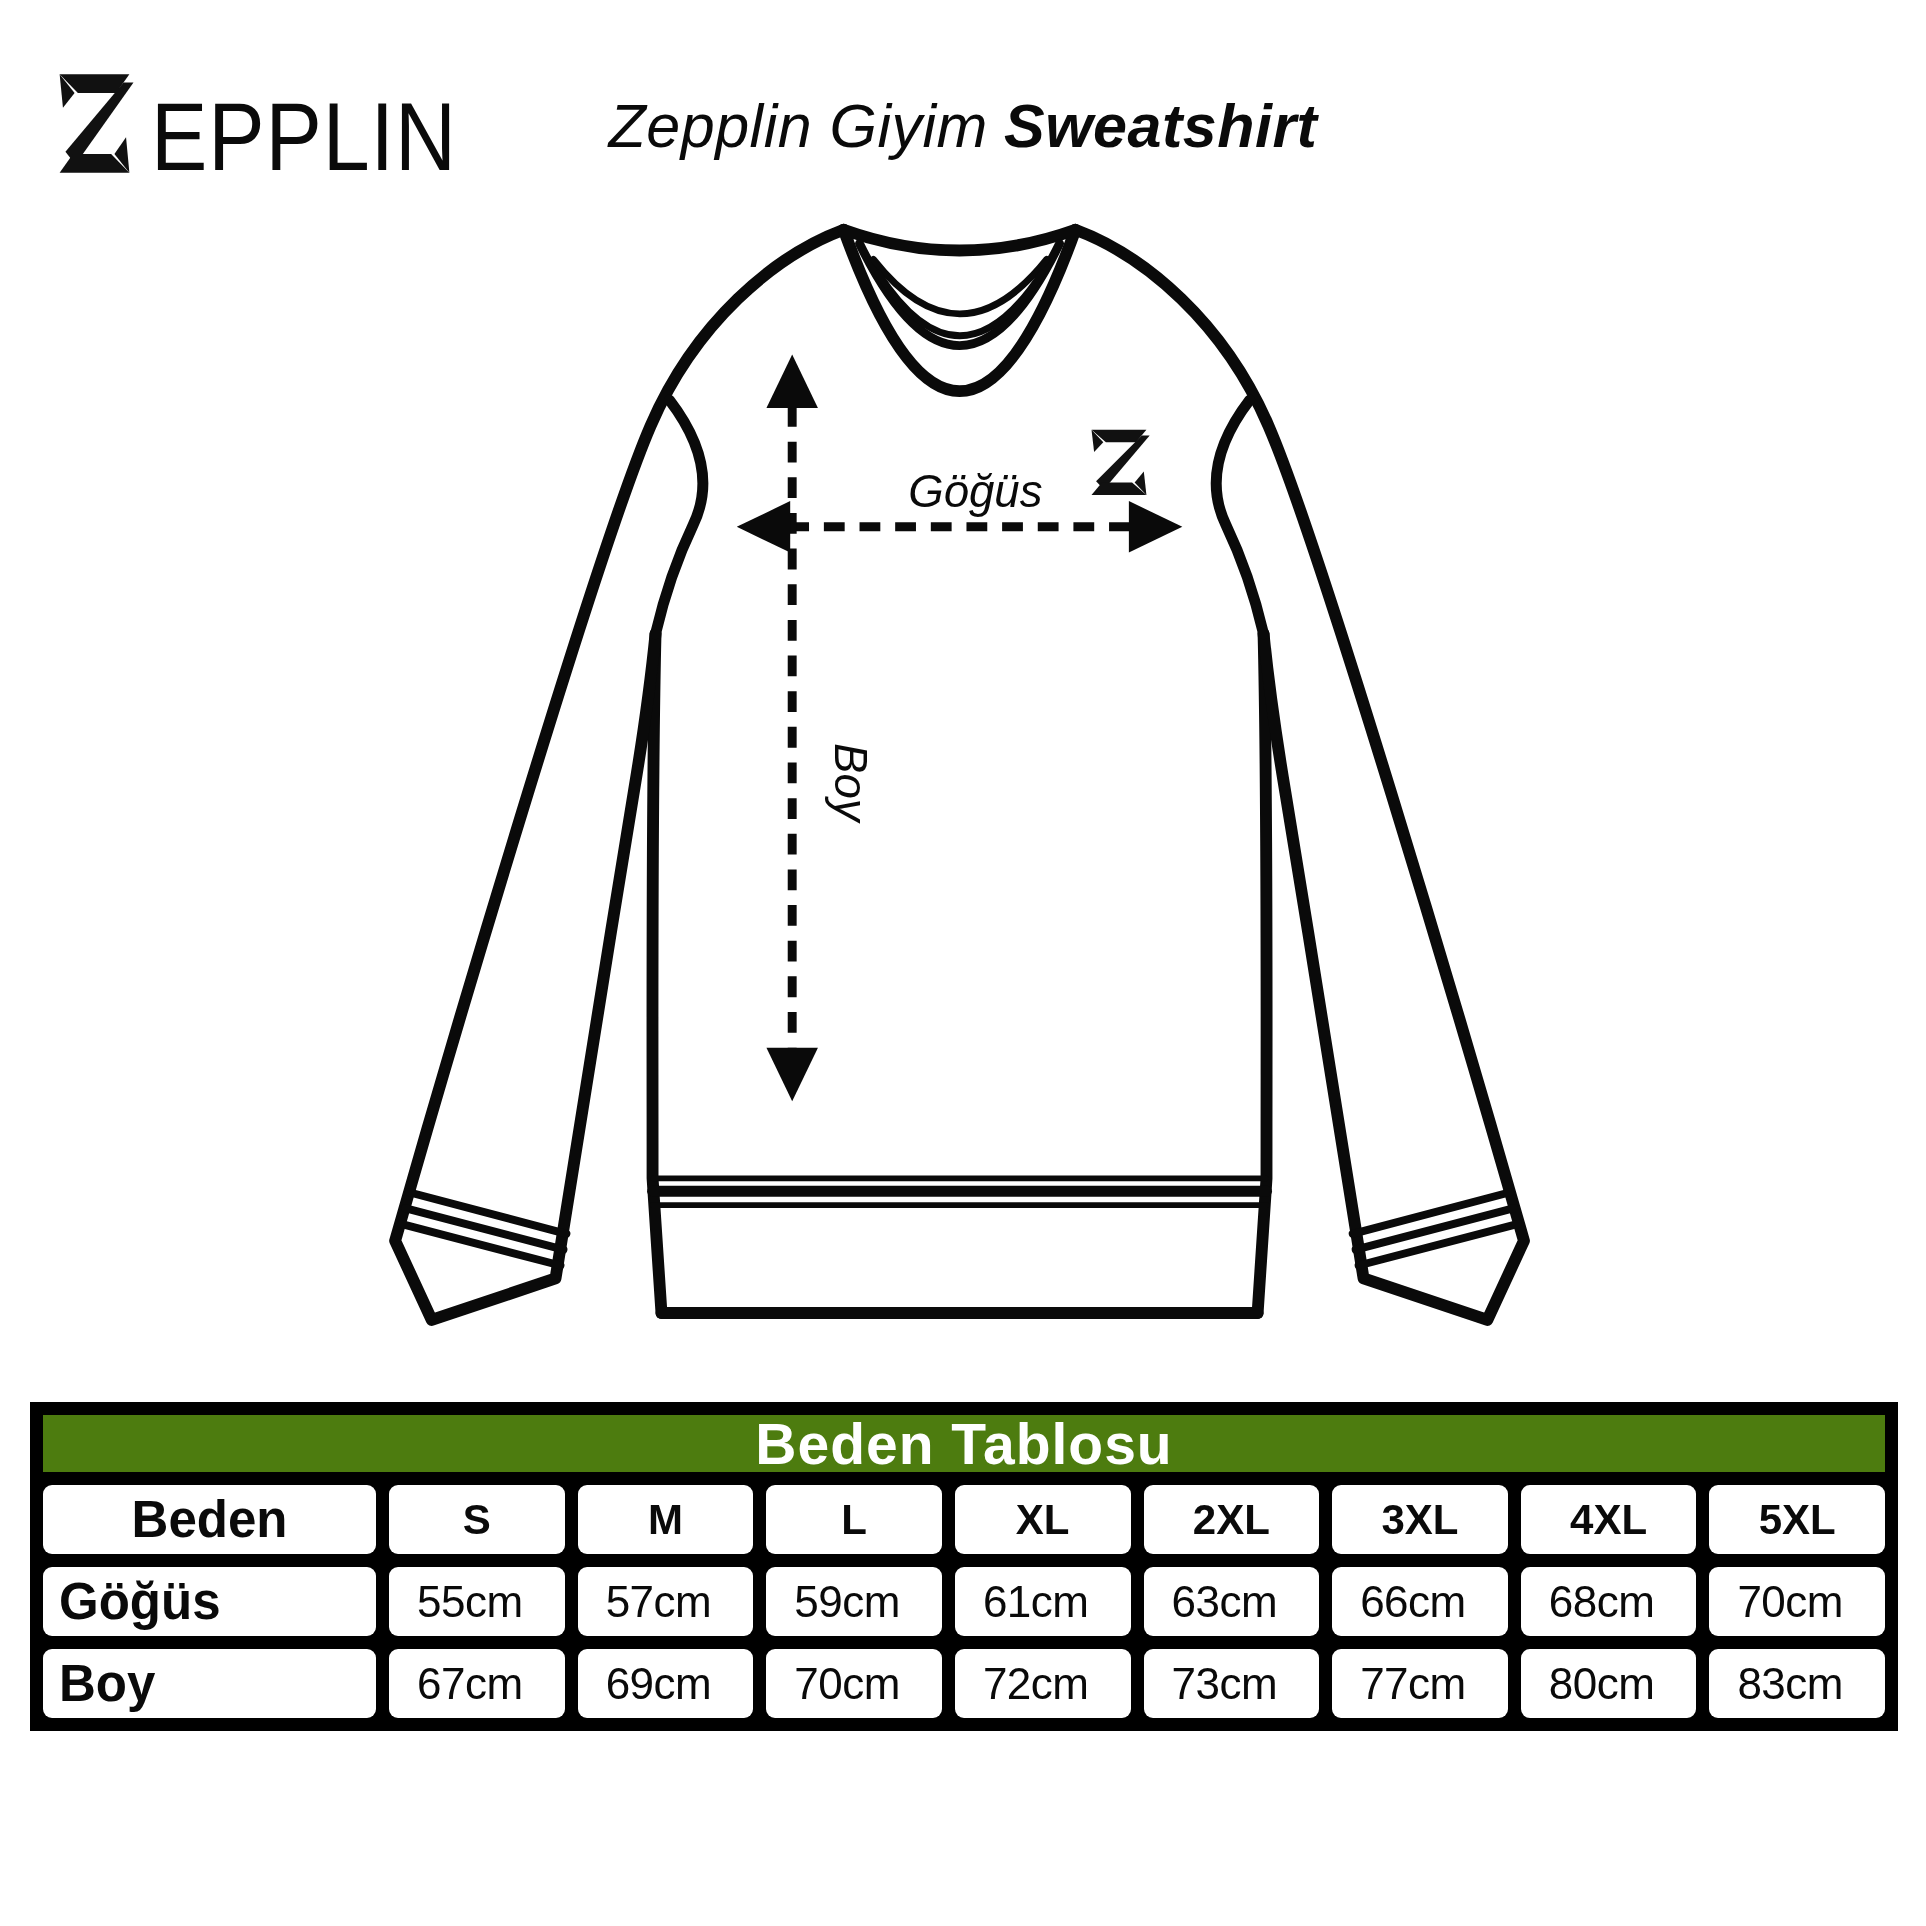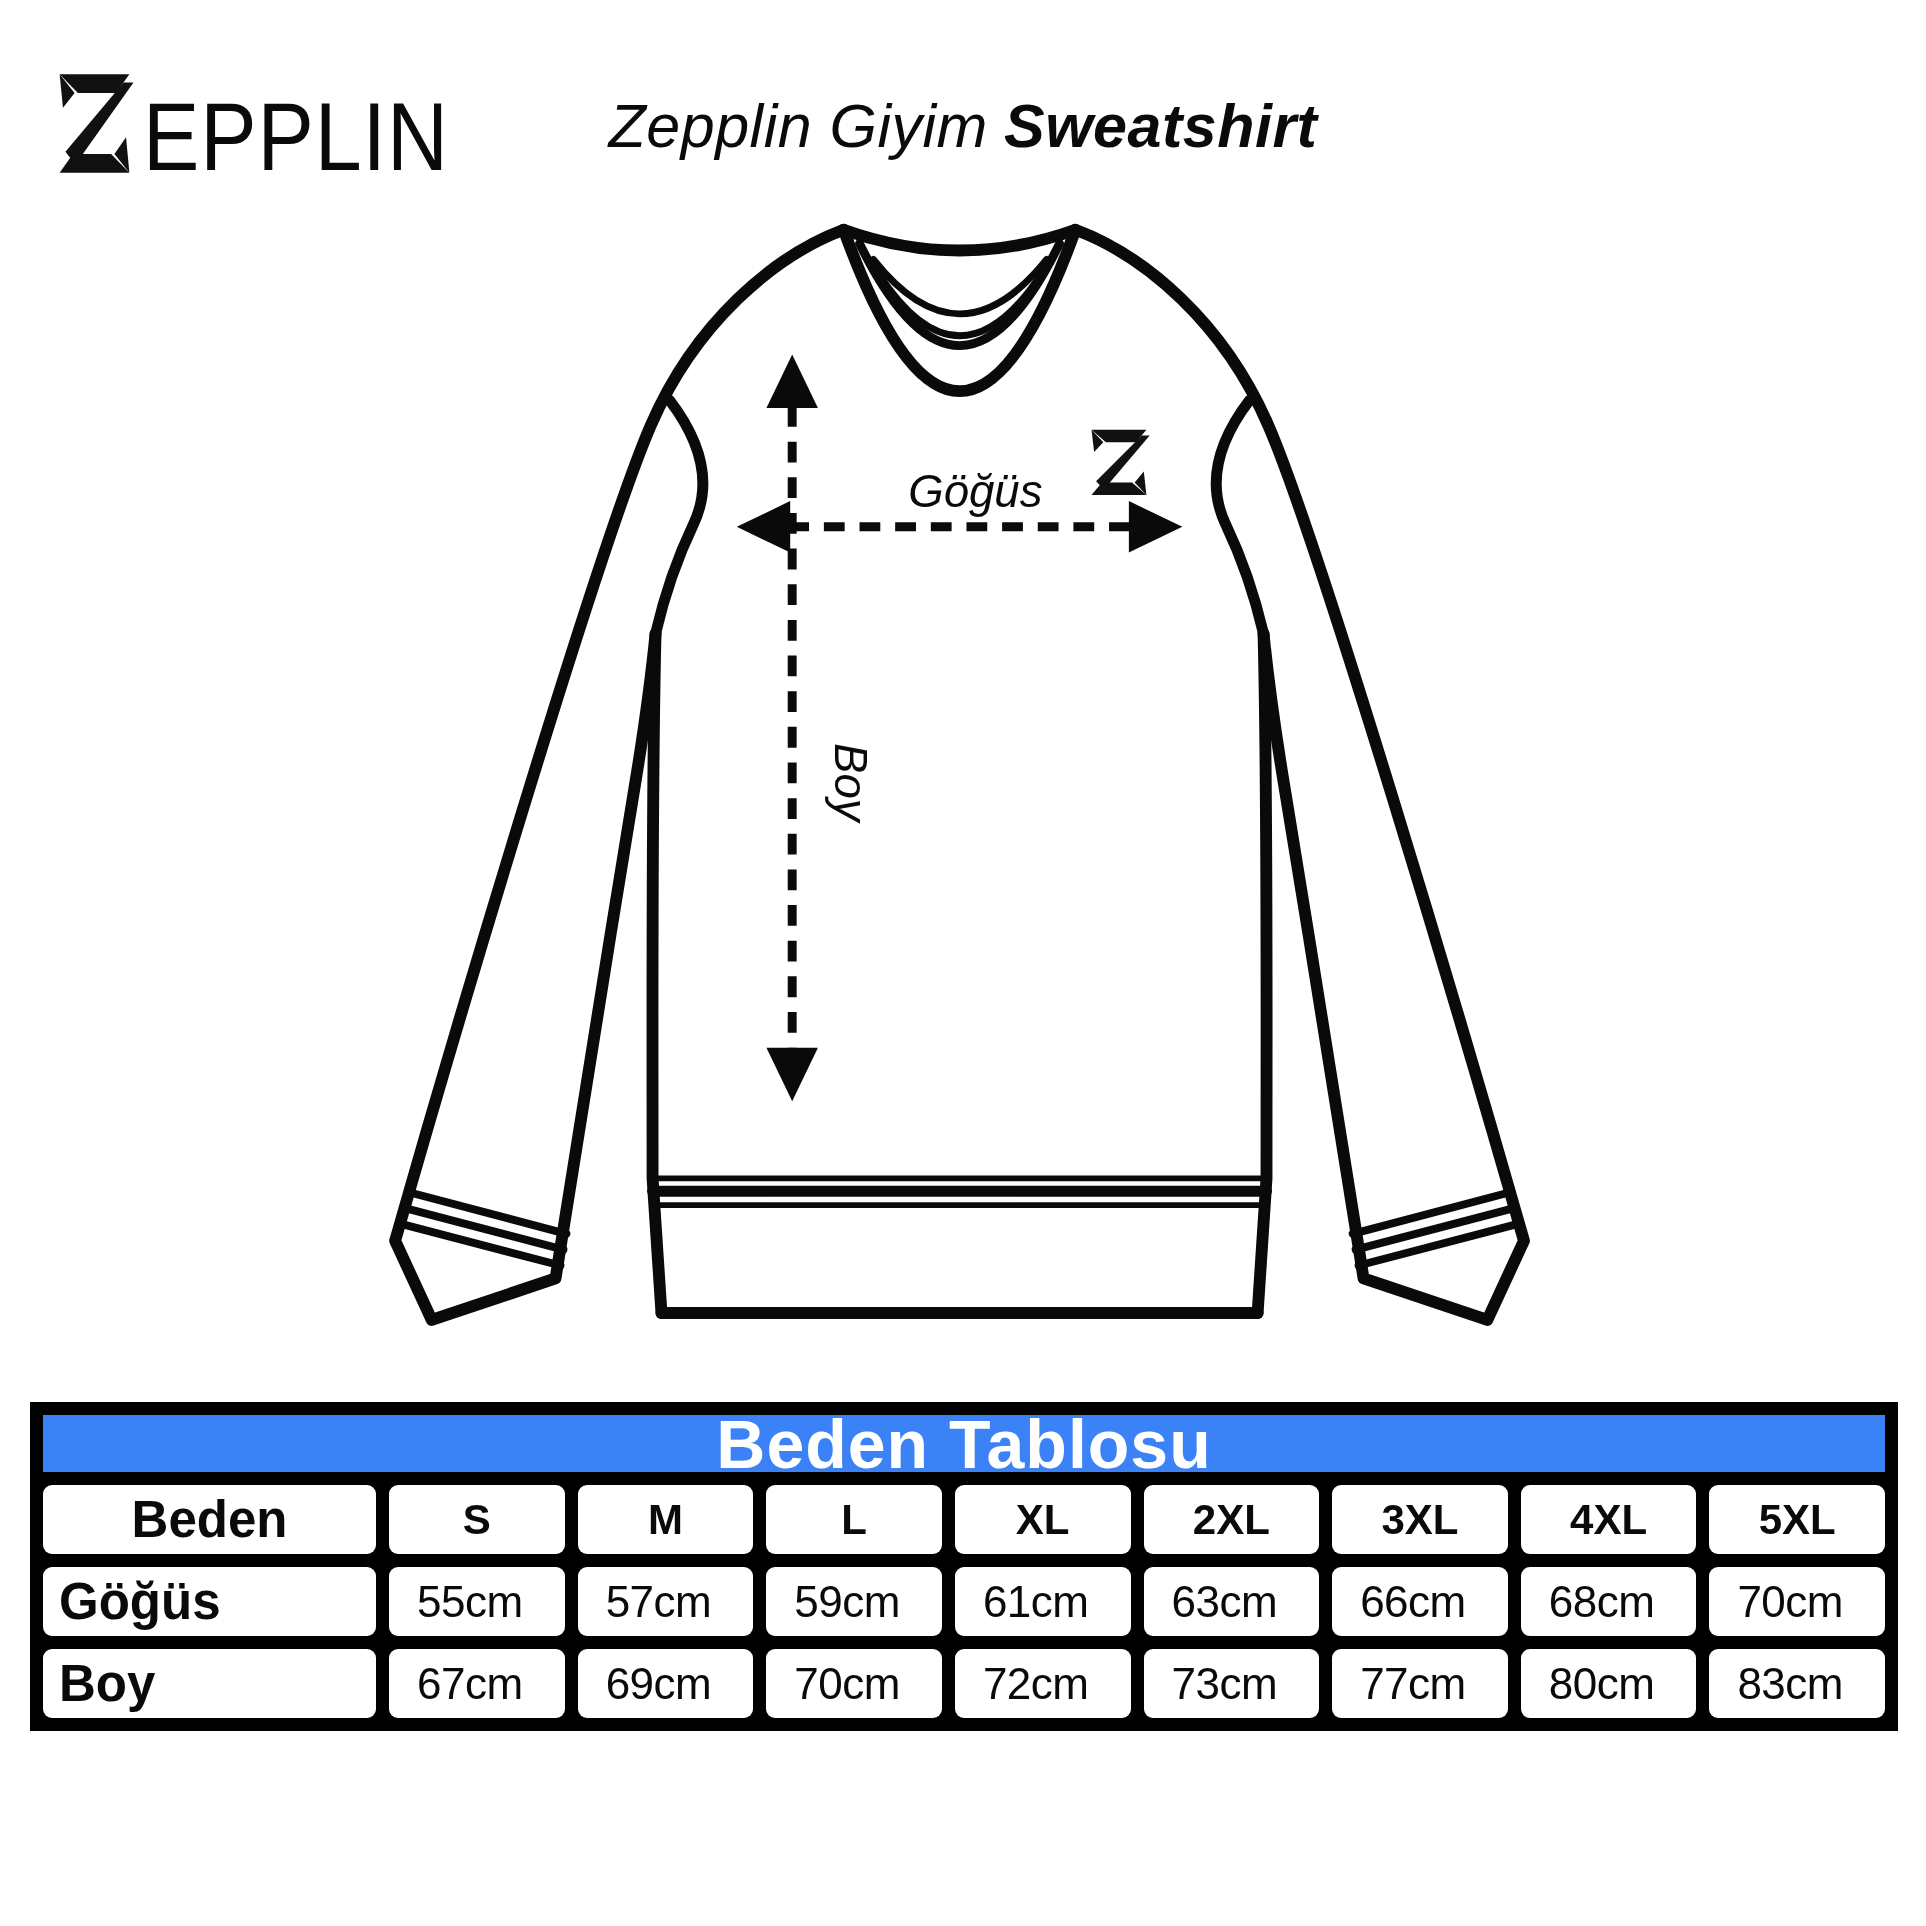--- a/index.html
+++ b/index.html
@@ -1,21 +1,21 @@
 <!DOCTYPE html>
 <html><head>
 <meta charset="utf-8">
 <style>
   html,body{margin:0;padding:0;background:#fff;}
   #canvas{
     position:relative;width:1927px;height:1927px;background:#fff;overflow:hidden;
     font-family:"Liberation Sans","DejaVu Sans",sans-serif;color:#0a0a0a;
   }
   
-  .brand{position:absolute;left:53px;top:71px;display:flex;align-items:flex-end;gap:7px;}
+  .brand{position:absolute;left:53px;top:71px;display:flex;align-items:flex-end;gap:15px;}
   .brand-mark{width:83px;height:105px;display:block;color:#111;}
   .brand-text{
     font-size:96px;line-height:79px;font-weight:500;letter-spacing:1px;
     transform:scaleX(0.88);transform-origin:left bottom;white-space:nowrap;
   }
   .title{
     position:absolute;left:963px;top:91px;transform:translateX(-50%);
     font-style:italic;font-size:61px;white-space:nowrap;letter-spacing:0.5px;
   }
   .title .t-prefix{font-weight:500;}
@@ -25,22 +25,22 @@
   .drawing text{font-family:"Liberation Sans","DejaVu Sans",sans-serif;fill:#0a0a0a;}
   
   .size-table{
     position:absolute;left:30px;top:1402px;width:1868px;box-sizing:border-box;
     background:#000;display:grid;
     grid-template-columns:333px repeat(8,1fr);
     grid-template-rows:57px 69px 69px 69px;
     gap:13px;padding:13px;
   }
   .t-title{
-    grid-column:1/-1;background:#3b82f6;color:#fff;display:flex;align-items:center;justify-content:center;
-    font-size:68px;font-weight:700;letter-spacing:1px;
+    grid-column:1/-1;background:#4d7c0f;color:#fff;display:flex;align-items:center;justify-content:center;
+    font-size:57px;font-weight:700;letter-spacing:1px;
   }
   .cell{background:#fff;display:flex;align-items:center;overflow:hidden;border-radius:9px;}
   .c-corner{justify-content:center;font-weight:700;font-size:51px;}
   .c-size{justify-content:center;font-weight:700;font-size:42px;}
   .c-label{justify-content:flex-start;padding-left:16px;font-weight:700;font-size:51px;}
   .c-value{justify-content:flex-start;padding-left:28px;font-weight:400;font-size:44px;letter-spacing:-0.5px;}
   
   .footnote{position:absolute;left:30px;top:1737px;font-size:42px;font-weight:400;}
 </style>
 </head>

